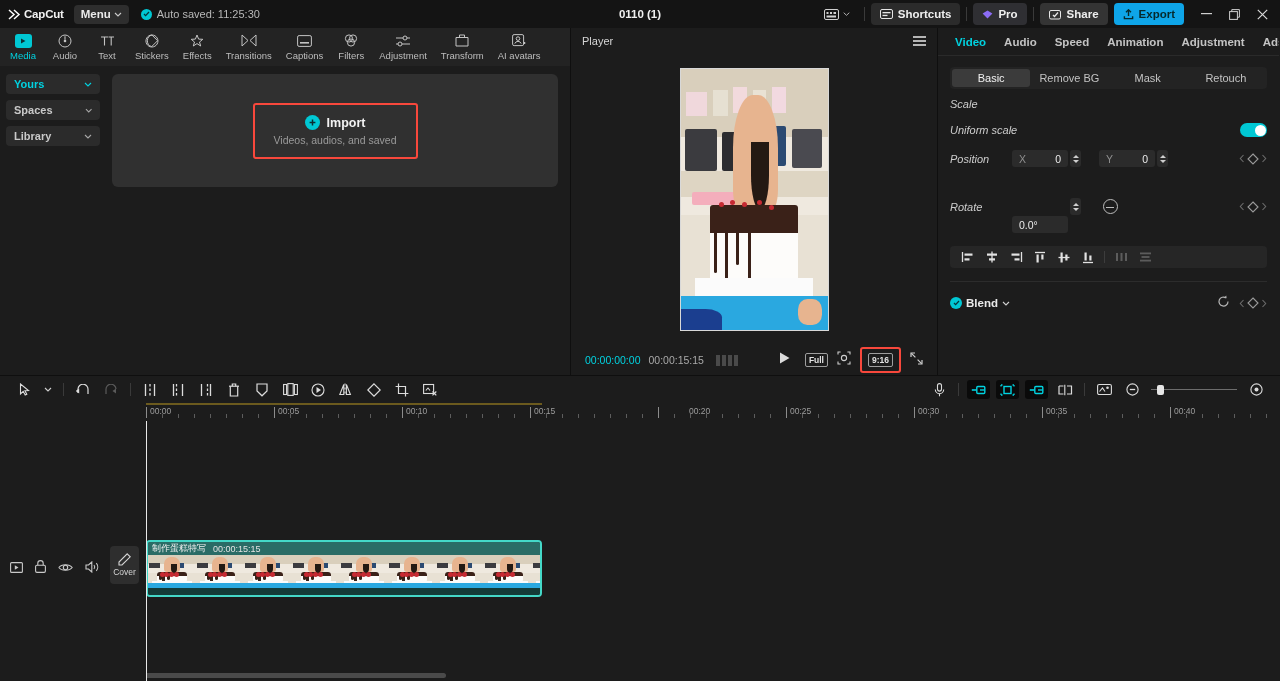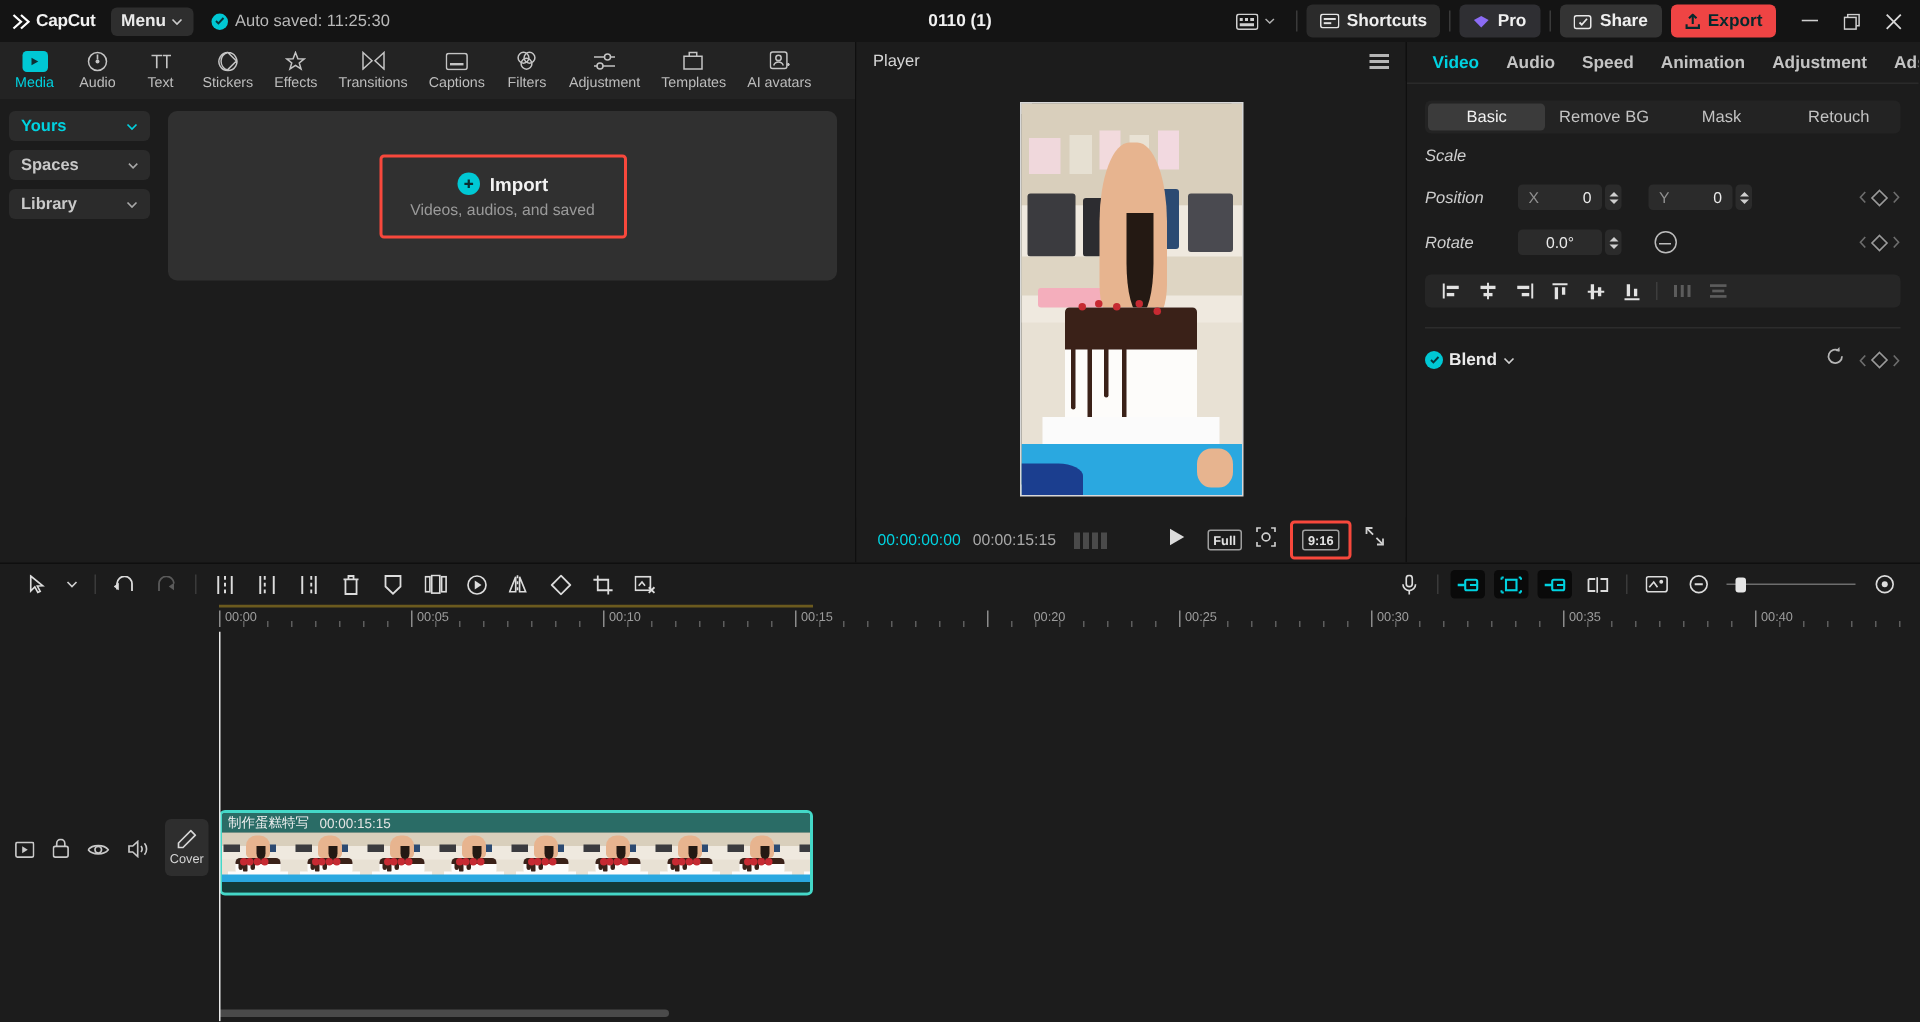--- a/index.html
+++ b/index.html
@@ -34,21 +34,21 @@
   .proj-title { position:absolute; left:0; right:0; text-align:center; font-size:11.5px; color:#f0f0f0; font-weight:bold; pointer-events:none; }
   .tb-right { margin-left:auto; display:flex; align-items:center; gap:0px; z-index:2; }
   .kbd-sel { display:flex; align-items:center; gap:4px; padding:0 8px; height:22px; }
   .vsep { width:1px; height:14px; background:#3a3a3a; margin:0 6px; }
   .pill {
     display:flex; align-items:center; gap:5px; height:22px; border-radius:4px;
     padding:0 9px; font-size:11.5px; font-weight:bold; color:#eee; background:#343434;
   }
   .pill.ghost { background:#2b2b2b; }
   .pill.pro { background:#2f2f33; color:#f0f0f0; }
-  .pill.export { background:#ef4444; color:#06292c; margin-left:6px; }
+  .pill.export { background:#0ea5e9; color:#06292c; margin-left:6px; }
   .wbtns { display:flex; align-items:center; margin-left:8px; }
   .wbtn { width:28px; height:26px; display:flex; align-items:center; justify-content:center; color:#cfcfcf; }
 
   
   .upper { flex:0 0 347px; height:347px; display:flex; background:#1c1c1c; }
 
   
   .left { width:571px; display:flex; flex-direction:column; background:#1c1c1c; border-right:1px solid #0f0f0f; }
   .nav-tabs { height:38px; display:flex; align-items:center; padding:0 2px; background:#232323; }
   .nav-tab {
@@ -380,21 +380,21 @@
             </span>
           <span>Adjustment</span>
         </div>
         <div class="nav-tab">
           <span class="ic">
               <svg width="14" height="13" viewBox="0 0 14 13">
                 <path d="M1 3.5 L13 3.5 L13 12 L1 12 Z" stroke="#c4c4c4" fill="none"></path>
                 <path d="M4.5 3.5 L4.5 1 L9.5 1 L9.5 3.5" stroke="#c4c4c4" fill="none"></path>
               </svg>
             </span>
-          <span>Templates</span>
+          <span>Transform</span>
         </div>
         <div class="nav-tab">
           <span class="ic">
               <svg width="14" height="13" viewBox="0 0 14 13">
                 <rect x="0.6" y="0.6" width="11" height="11" rx="1.5" stroke="#c4c4c4" fill="none"></rect>
                 <circle cx="6" cy="4.6" r="1.8" stroke="#c4c4c4" fill="none"></circle>
                 <path d="M2.8 9.6 A3.4 3.4 0 0 1 9.2 9.6" stroke="#c4c4c4" fill="none"></path>
                 <path d="M11.5 9 L13.5 9 M12.5 8 L12.5 10" stroke="#c4c4c4" stroke-width="1"></path>
               </svg>
             </span>
@@ -541,20 +541,24 @@
         <span class="sub-tab">Remove BG</span>
         <span class="sub-tab">Mask</span>
         <span class="sub-tab">Retouch</span>
       </div>
 
 
       <div class="row" style="margin-top:9px;">
         <span class="row-lab">Scale</span>
       </div>
 
+      <div class="row" style="margin-top:13px;">
+        <span class="row-lab">Uniform scale</span>
+        <span class="toggle"></span>
+      </div>
 
       <div class="row" style="margin-top:13px;">
         <span class="row-lab" style="width:52px;">Position</span>
         <span class="numbox wide" style="margin-left:10px;">
           <span class="ax">X</span>
           <span>0</span>
         </span>
         <span class="spin">
             <i class="up"></i>
             <i class="dn"></i>
@@ -575,21 +579,21 @@
               <path d="M6 1 L11 6 L6 11 L1 6 Z" stroke="#9a9a9a" fill="none" stroke-width="1.1"></path>
             </svg>
           <svg width="6" height="9" viewBox="0 0 6 9">
               <path d="M1.5 1 L4.7 4.5 L1.5 8" stroke="#6d6d6d" fill="none" stroke-width="1.1"></path>
             </svg>
         </span>
       </div>
 
       <div class="row" style="margin-top:13px;">
         <span class="row-lab" style="width:52px;">Rotate</span>
-        <span class="numbox wide" style="margin-left:10px;justify-content:center;">
+        <span class="numbox wide" style="margin-left:10px;justify-content:flex-start;margin-top:36px;">
           <span>0.0°</span>
         </span>
         <span class="spin">
             <i class="up"></i>
             <i class="dn"></i>
           </span>
         <span class="dial"></span>
         <span class="kf" style="margin-left:auto;">
           <svg width="6" height="9" viewBox="0 0 6 9">
               <path d="M4.5 1 L1.3 4.5 L4.5 8" stroke="#6d6d6d" fill="none" stroke-width="1.1"></path>

